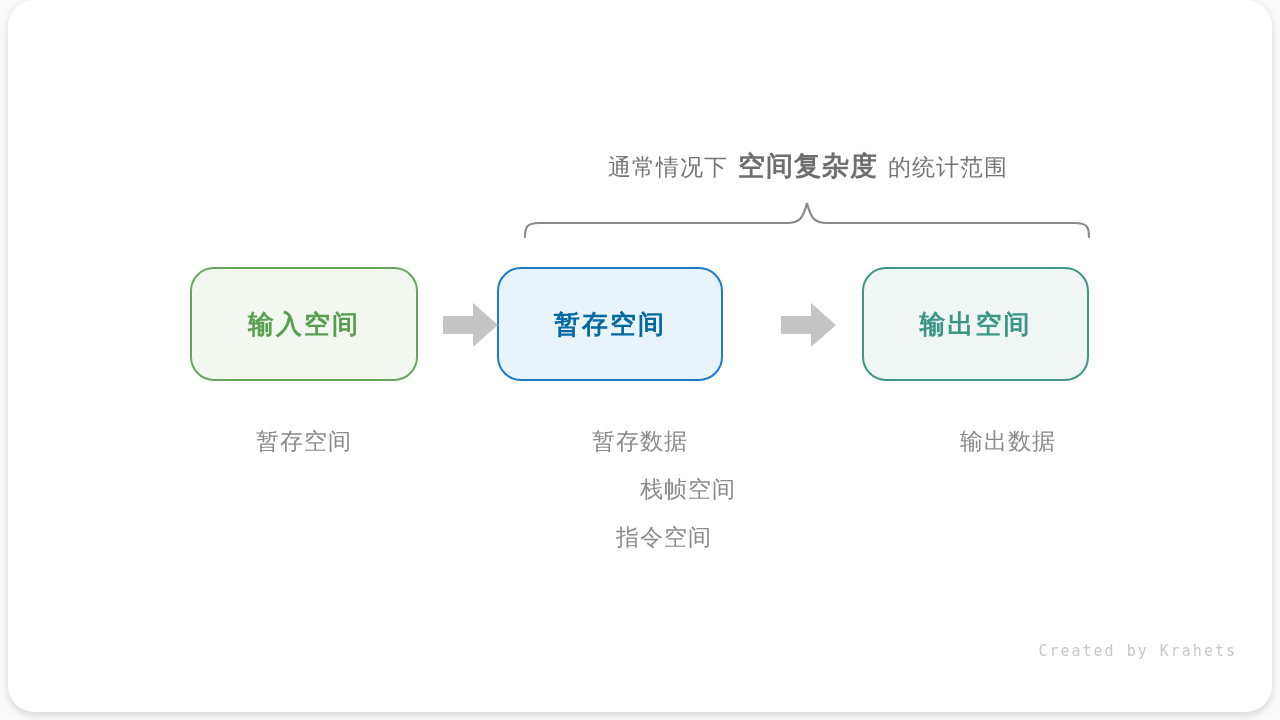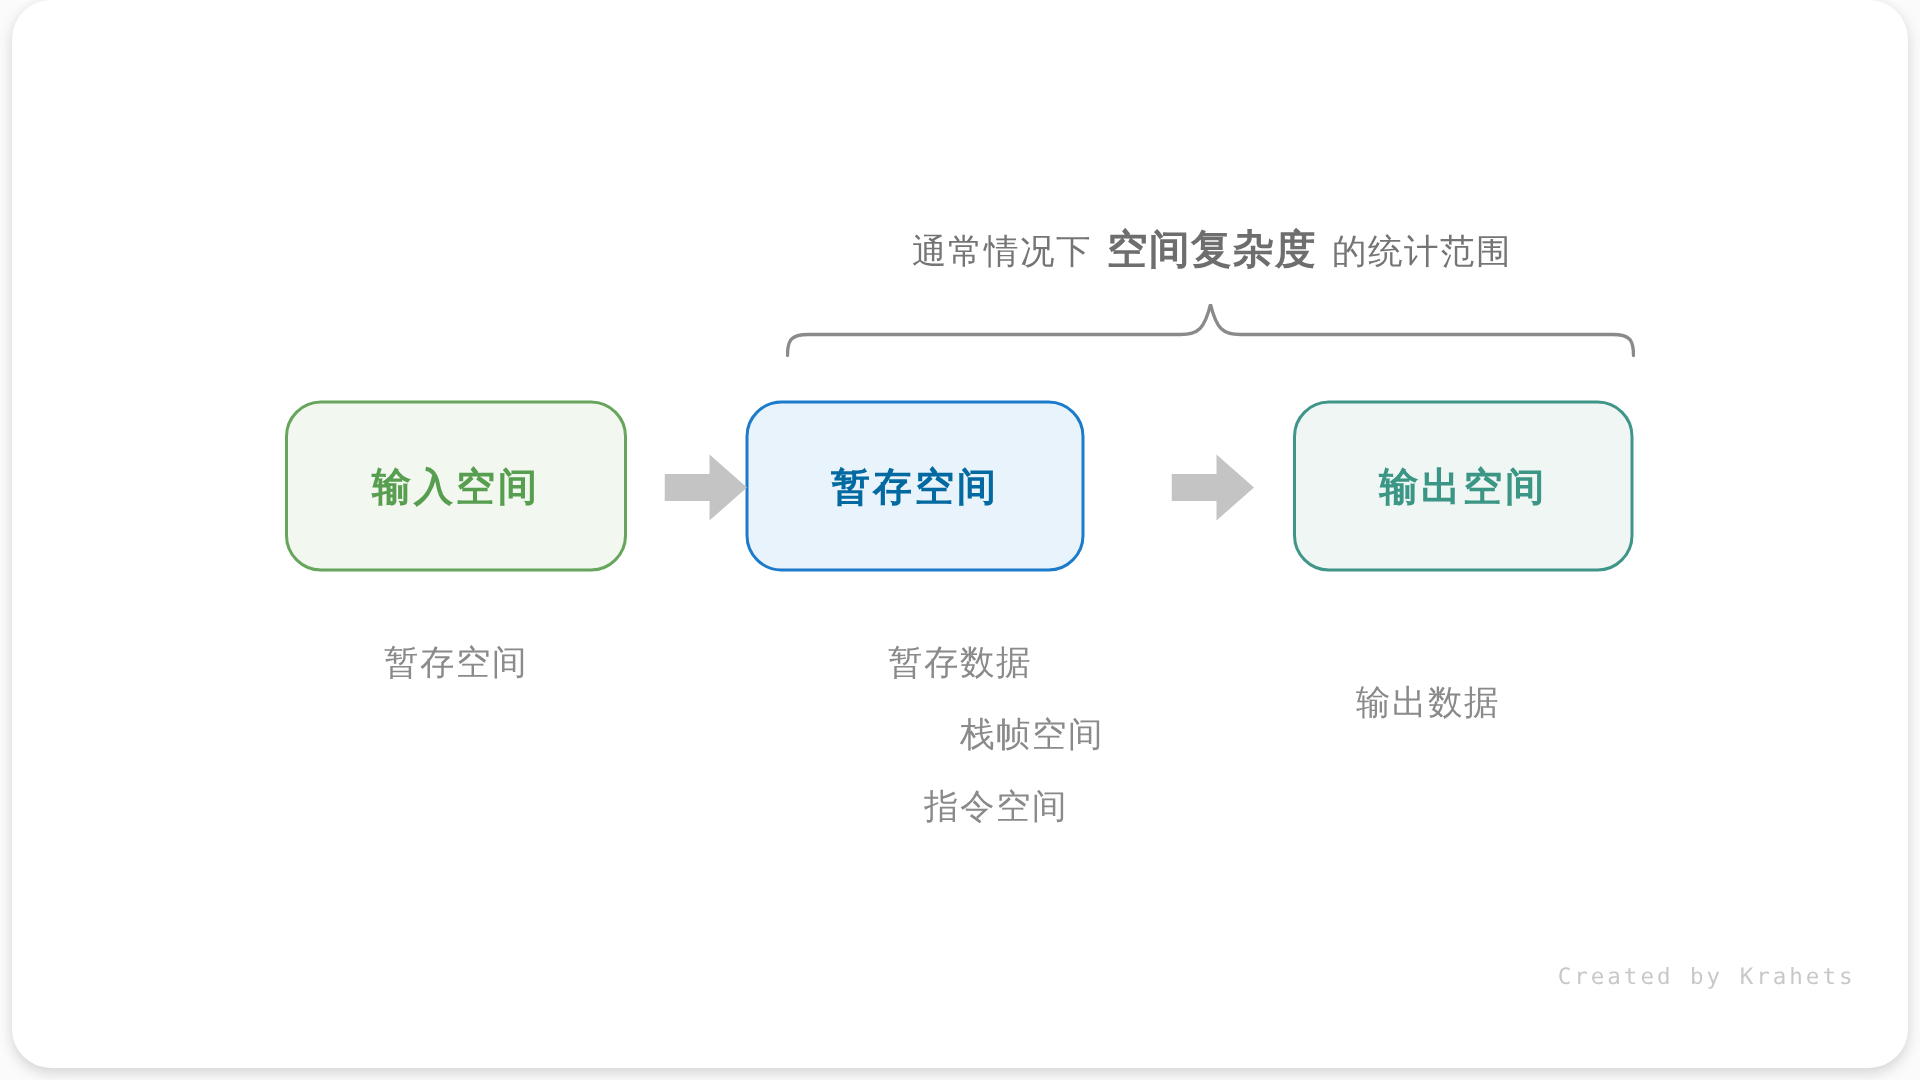--- a/index.html
+++ b/index.html
@@ -123,16 +123,16 @@
   <svg class="arrow arrow-2" viewBox="0 0 56 46" aria-hidden="true">
     <path d="M0 14 H30 V1 L55 23 L30 45 V32 H0 Z" fill="#c4c4c4"></path>
   </svg>
 
   <div class="sublabel" style="left:304px; top:426px;">暂存空间</div>
 
   <div class="sublabel" style="left:640px; top:426px;">暂存数据</div>
   <div class="sublabel" style="left:640px; top:474px;margin-left:48px;">栈帧空间</div>
   <div class="sublabel" style="left:640px; top:522px;margin-left:24px;">指令空间</div>
 
-  <div class="sublabel" style="left:952px; top:426px;margin-top:27px;">输出数据</div>
+  <div class="sublabel" style="left:1008px; top:426px;">输出数据</div>
 
   <div class="credit">Created by Krahets</div>
 </div>
 
 </body></html>

